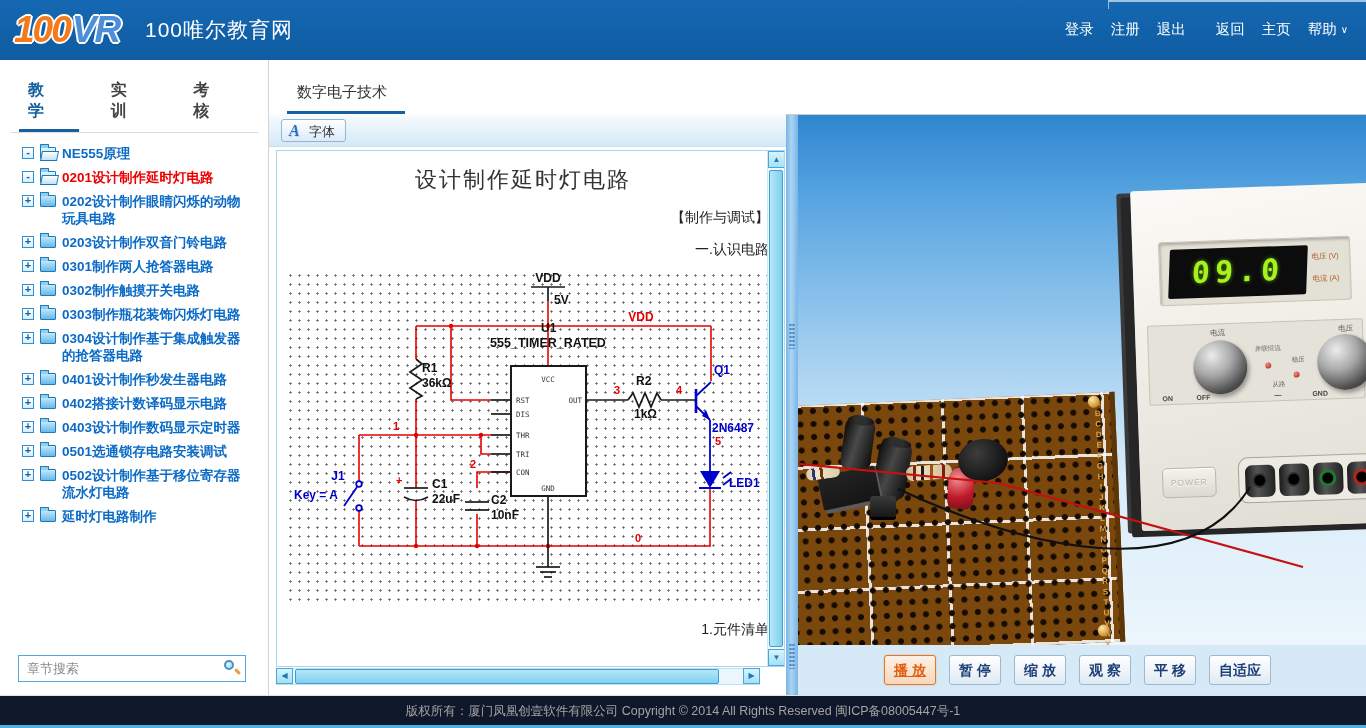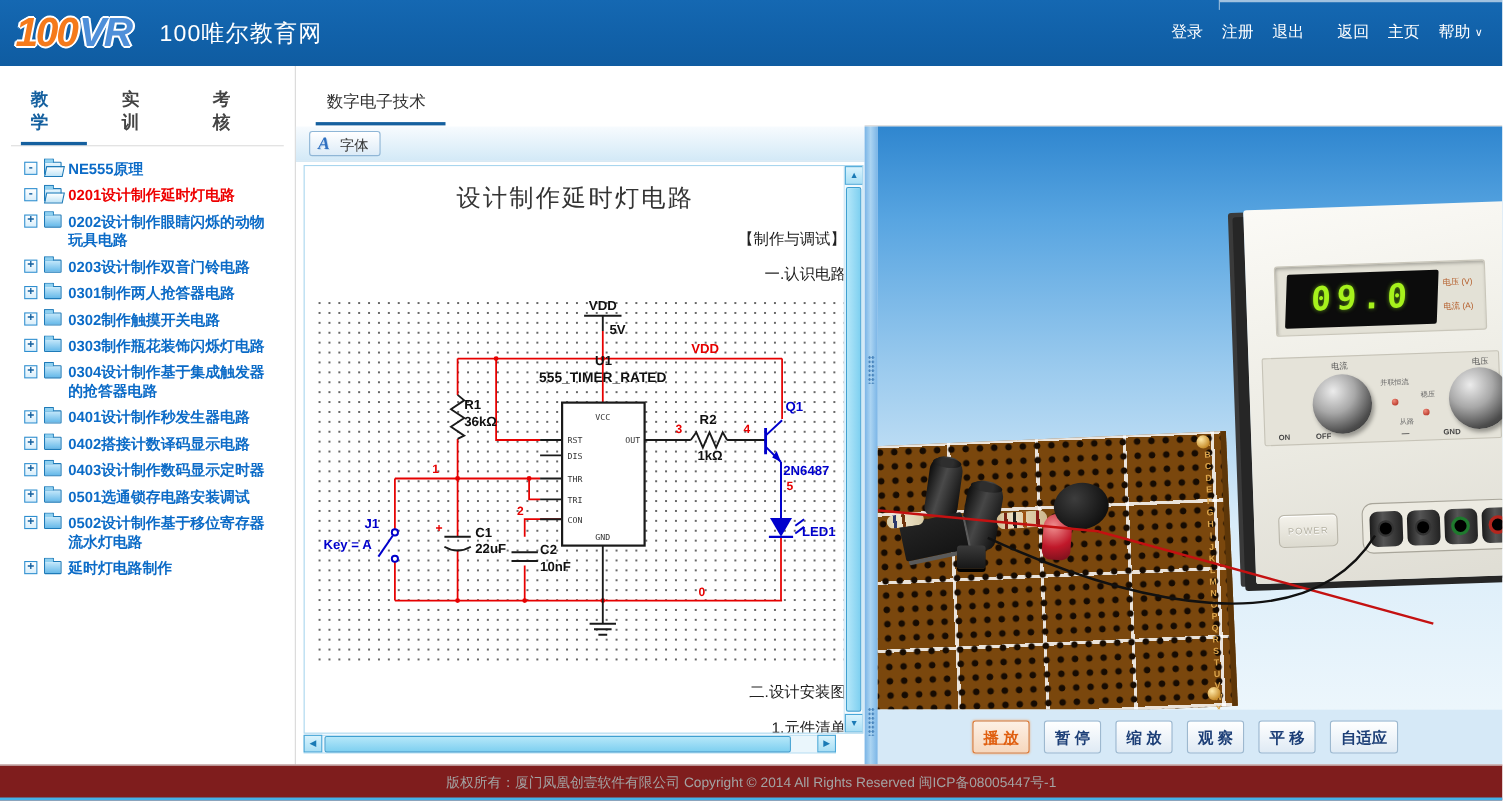--- a/index.html
+++ b/index.html
@@ -188,21 +188,21 @@
   
   #controls { position:absolute; left:798px; top:645px; width:568px; height:50px; background:#d6e9f7;
     display:flex; align-items:center; padding-left:86px; }
   .ctl-btn { min-width:52px; height:30px; margin-right:13px; padding:0 9px; border:1px solid #9db8cf; border-radius:3px;
     background:linear-gradient(180deg,#ffffff,#dfeaf4); color:#1d3f77; font-size:14px; font-weight:bold;
     text-align:center; line-height:28px; cursor:pointer; white-space:nowrap; }
   .ctl-btn.active { border:1px solid #e0762e; background:linear-gradient(180deg,#fdf0e5,#f6d7bd);
     color:#e05f10; box-shadow:0 0 2px #e8b288;text-decoration:underline; }
 
   
-  #footer { position:absolute; left:0; top:695px; width:1366px; height:33px; background:#7f1d1d;
+  #footer { position:absolute; left:0; top:695px; width:1366px; height:33px; background:#0f172a;
     border-top:1px solid #e2e2e2; text-align:center; font-size:12.5px; color:#a3a3a3; line-height:30px; }
   #footer-strip { position:absolute; left:0; bottom:0; width:1366px; height:3px; background:#45b1e8; }
 </style>
 </head>
 <body>
 
 <div id="app">
 
   <div id="header">
     <div id="logo">
@@ -236,20 +236,27 @@
         <div class="tree-item"><span class="expander">+</span><span class="folder"></span><span>0302制作触摸开关电路</span></div>
         <div class="tree-item"><span class="expander">+</span><span class="folder"></span><span>0303制作瓶花装饰闪烁灯电路</span></div>
         <div class="tree-item"><span class="expander">+</span><span class="folder"></span><span>0304设计制作基于集成触发器的抢答器电路</span></div>
         <div class="tree-item"><span class="expander">+</span><span class="folder"></span><span>0401设计制作秒发生器电路</span></div>
         <div class="tree-item"><span class="expander">+</span><span class="folder"></span><span>0402搭接计数译码显示电路</span></div>
         <div class="tree-item"><span class="expander">+</span><span class="folder"></span><span>0403设计制作数码显示定时器</span></div>
         <div class="tree-item"><span class="expander">+</span><span class="folder"></span><span>0501选通锁存电路安装调试</span></div>
         <div class="tree-item"><span class="expander">+</span><span class="folder"></span><span>0502设计制作基于移位寄存器流水灯电路</span></div>
         <div class="tree-item"><span class="expander">+</span><span class="folder"></span><span>延时灯电路制作</span></div>
       </div>
+    <div id="search-wrap">
+      <input id="search-input" type="text" placeholder="章节搜索" style="">
+      <div id="search-icon">
+        <div class="lens"></div>
+        <div class="handle"></div>
+      </div>
+    </div>
   </div>
 
   <div id="gray-rule"></div>
 
   <div id="middle">
     <div id="content-tab">数字电子技术</div>
     <div id="content-tab-underline"></div>
     <div id="toolbar">
       <div id="font-button">
         <span class="a-icon">A</span><span>字体</span>
@@ -363,21 +370,20 @@
             <text x="8" y="228" class="lblb">Key = A</text>
             <text x="107" y="159" class="lblr">1</text>
             <text x="184" y="197" class="lblr">2</text>
             <text x="328" y="123" class="lblr">3</text>
             <text x="390" y="123" class="lblr">4</text>
             <text x="429" y="174" class="lblr">5</text>
             <text x="349" y="271" class="lblr">0</text>
           </svg>
         </div>
 
-        <div class="doc-h">二.设计安装图</div>
         <div class="doc-h">1.元件清单</div>
       </div>
 
       <div id="vscroll">
         <div id="vscroll-up" class="sbtn">▲</div>
         <div id="vscroll-thumb"></div>
         <div id="vscroll-down" class="sbtn">▼</div>
       </div>
     </div>
 

